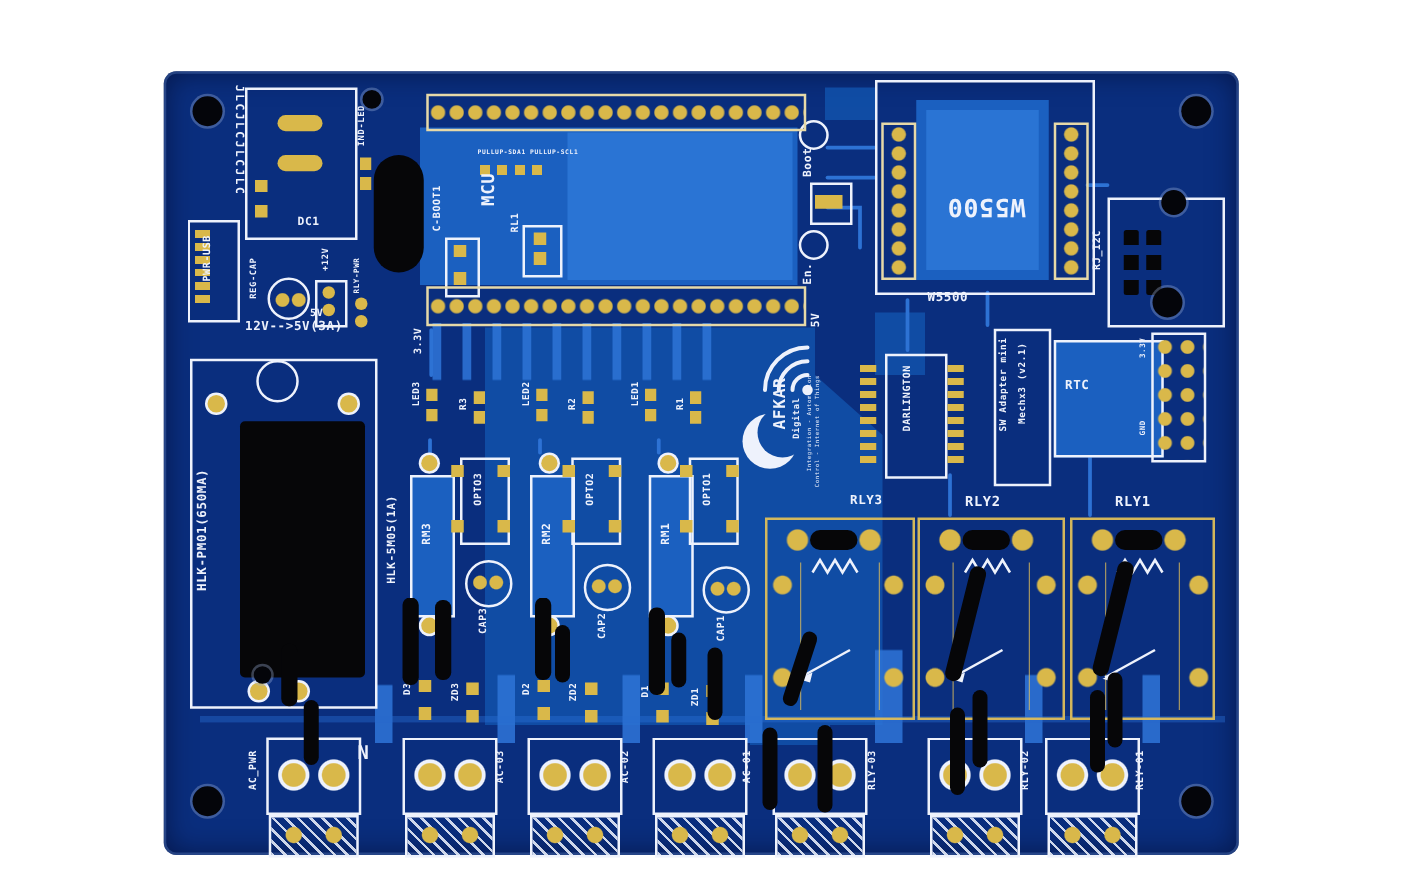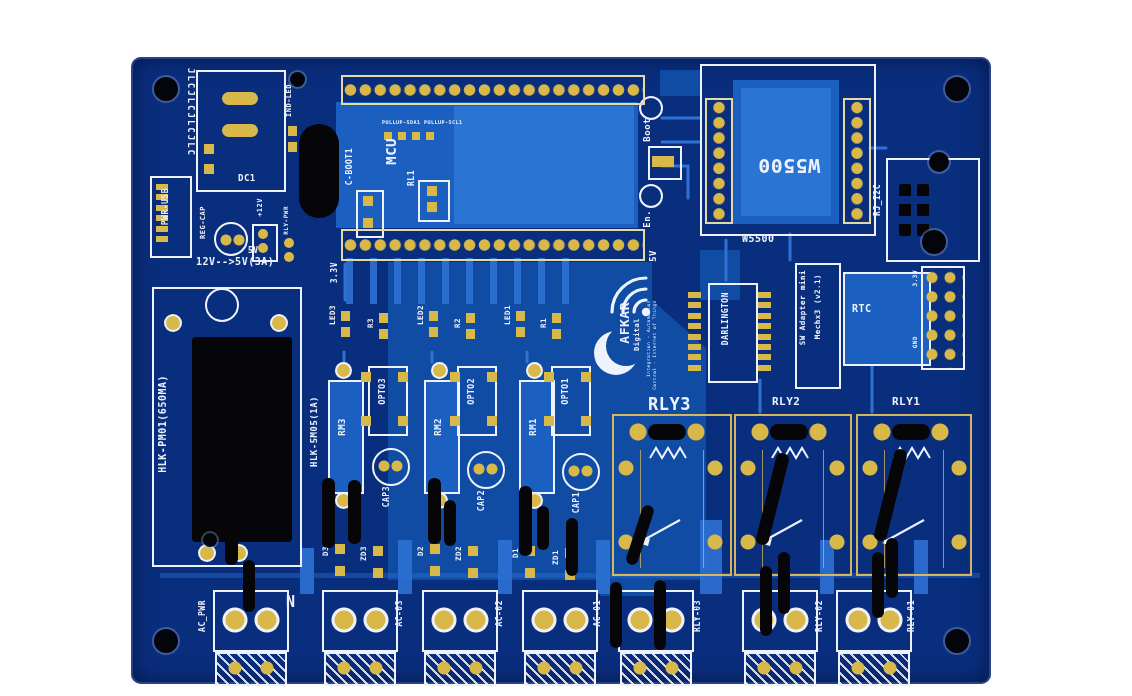--- a/index.html
+++ b/index.html
@@ -334,21 +334,21 @@
   <span class="lbl vu" style="left:158px;top:375px;font-size:10px">HLK-PM01(650MA)</span>
   <span class="lbl vu" style="left:383px;top:486px;font-size:8px">CAP3</span>
   <span class="lbl vu" style="left:478px;top:490px;font-size:8px">CAP2</span>
   <span class="lbl vu" style="left:573px;top:492px;font-size:8px">CAP1</span>
   <span class="lbl vu" style="left:322px;top:546px;font-size:7.5px">D3</span>
   <span class="lbl vu" style="left:360px;top:546px;font-size:7.5px">ZD3</span>
   <span class="lbl vu" style="left:417px;top:546px;font-size:7.5px">D2</span>
   <span class="lbl vu" style="left:455px;top:546px;font-size:7.5px">ZD2</span>
   <span class="lbl vu" style="left:512px;top:548px;font-size:7.5px">D1</span>
   <span class="lbl vu" style="left:552px;top:550px;font-size:7.5px">ZD1</span>
-  <span class="lbl" style="left:648px;top:396px;font-size:17px">RLY3</span>
+  <span class="lbl" style="left:680px;top:396px;font-size:10px">RLY3</span>
   <span class="lbl" style="left:772px;top:396px;font-size:11px">RLY2</span>
   <span class="lbl" style="left:892px;top:396px;font-size:11px">RLY1</span>
   <span class="lbl vu" style="left:199px;top:600px;font-size:8px">AC_PWR</span>
   <span class="lbl" style="left:286px;top:595px;font-size:15px">N</span>
   <span class="lbl vu" style="left:396px;top:600px;font-size:8px">AC-03</span>
   <span class="lbl vu" style="left:496px;top:600px;font-size:8px">AC-02</span>
   <span class="lbl vu" style="left:594px;top:600px;font-size:8px">AC-01</span>
   <span class="lbl vu" style="left:694px;top:600px;font-size:8px">RLY-03</span>
   <span class="lbl vu" style="left:816px;top:600px;font-size:8px">RLY-02</span>
   <span class="lbl vu" style="left:908px;top:600px;font-size:8px">RLY-01</span>

